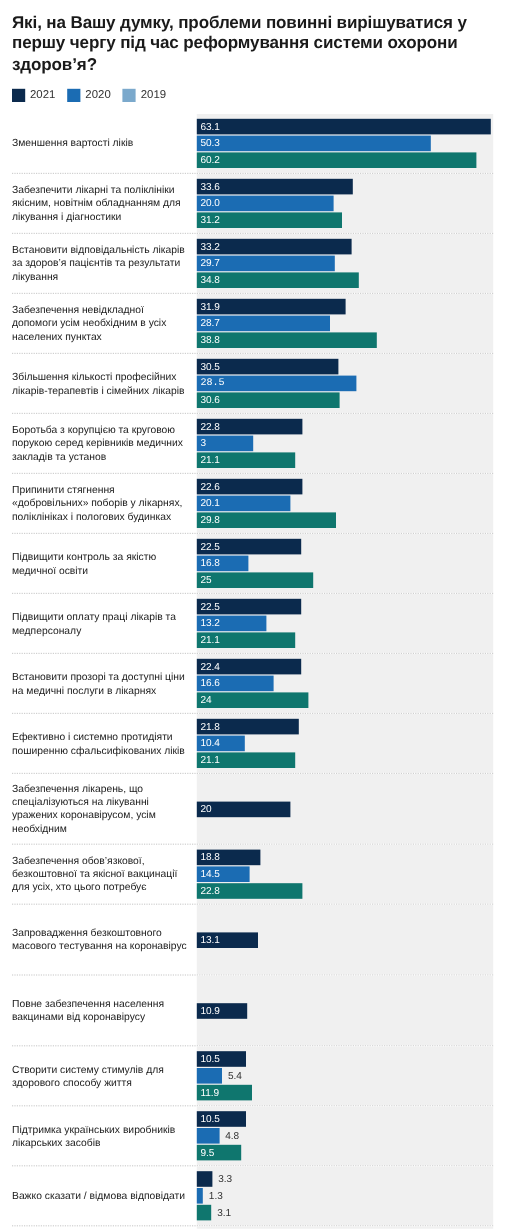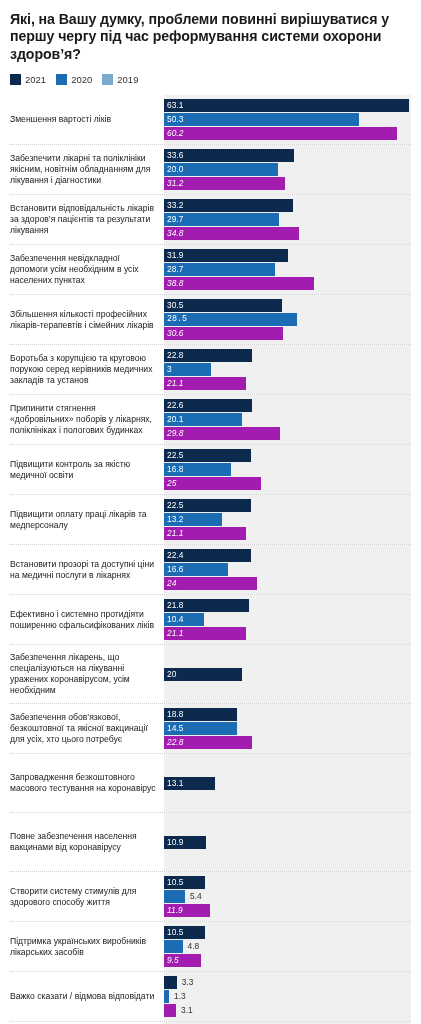--- a/index.html
+++ b/index.html
@@ -98,21 +98,21 @@
     padding-left: 3px;
     white-space: nowrap;
   }
   .bar-value.inside { color: #ffffff; }
   .bar-value.outside {
     color: #333333;
     padding-left: 5px;
   }
   .s2021 { background: #0b2a4d; }
   .s2020 { background: #1b6cb3; }
-  .s2019 { background: #a21caf; font-style: italic; }
+  .s2019 { background: #0f766e; }
   .row.single .row-bars { min-height: 58px; }
 </style>
 </head>
 <body>
 
 <div class="chart-wrap">
 
   <h1 class="chart-title">Які, на Вашу думку, проблеми повинні вирішуватися у першу чергу під час реформування системи охорони здоров’я?</h1>
 
   <div class="legend" id="legend">
@@ -273,21 +273,21 @@
       </div>
       <div class="row">
         <div class="row-label">Підвищити контроль за якістю медичної освіти</div>
         <div class="row-bars">
           <div class="bar-line">
             <div class="bar s2021" style="width: 87.2449px;">
               <span class="bar-value inside">22.5</span>
             </div>
           </div>
           <div class="bar-line">
-            <div class="bar s2020" style="width: 67px;">
+            <div class="bar s2020" style="width: 43px;">
               <span class="bar-value inside">16.8</span>
             </div>
           </div>
           <div class="bar-line">
             <div class="bar s2019" style="width: 96.9388px;">
               <span class="bar-value inside">25</span>
             </div>
           </div>
         </div>
       </div>
@@ -358,26 +358,26 @@
             <div class="bar s2021" style="width: 77.551px;">
               <span class="bar-value inside">20</span>
             </div>
           </div>
         </div>
       </div>
       <div class="row">
         <div class="row-label">Забезпечення обов’язкової, безкоштовної та якісної вакцинації для усіх, хто цього потребує</div>
         <div class="row-bars">
           <div class="bar-line">
-            <div class="bar s2021" style="width: 73px;">
+            <div class="bar s2021" style="width: 53px;">
               <span class="bar-value inside">18.8</span>
             </div>
           </div>
           <div class="bar-line">
-            <div class="bar s2020" style="width: 73px;">
+            <div class="bar s2020" style="width: 44px;">
               <span class="bar-value inside">14.5</span>
             </div>
           </div>
           <div class="bar-line">
             <div class="bar s2019" style="width: 88.4082px;">
               <span class="bar-value inside">22.8</span>
             </div>
           </div>
         </div>
       </div>

